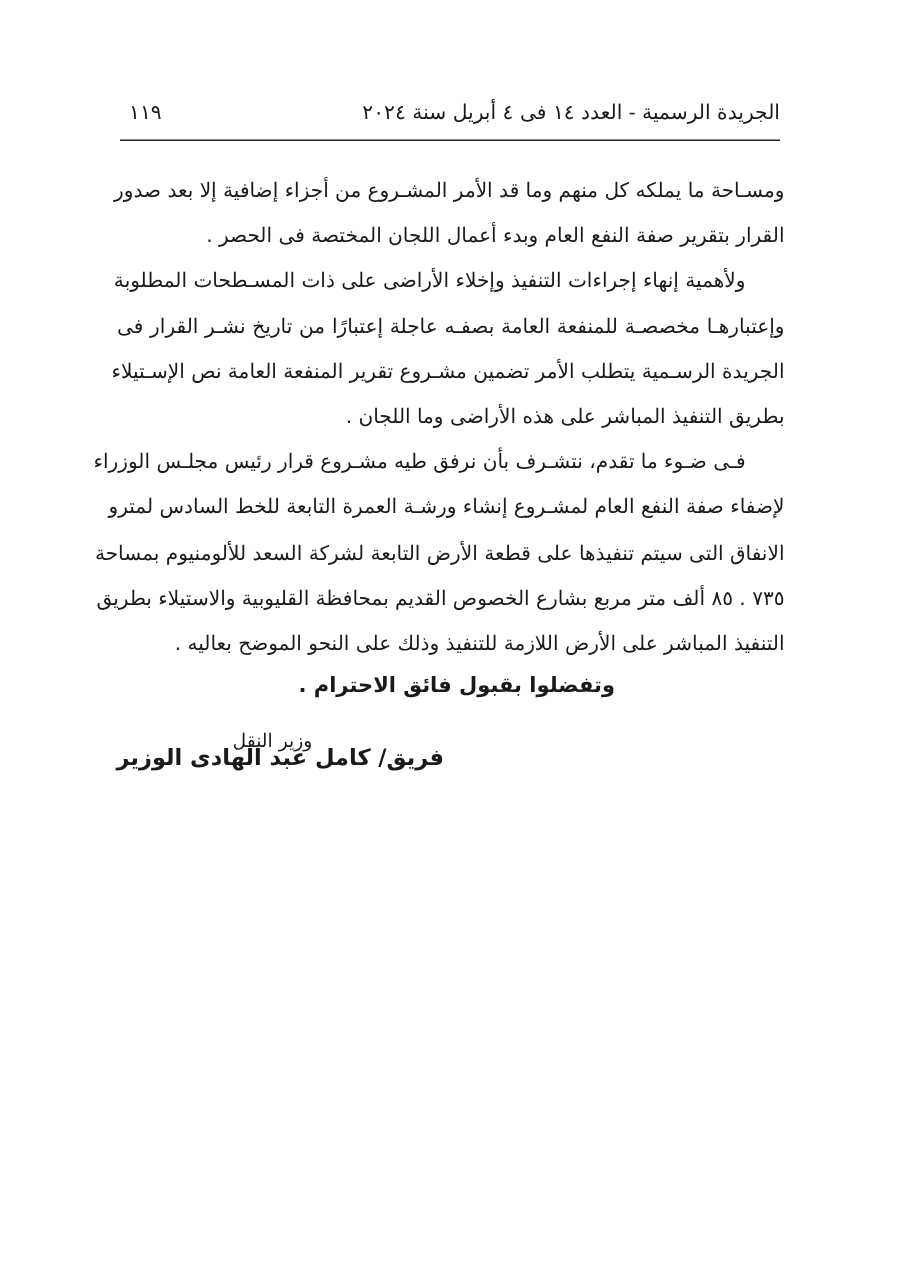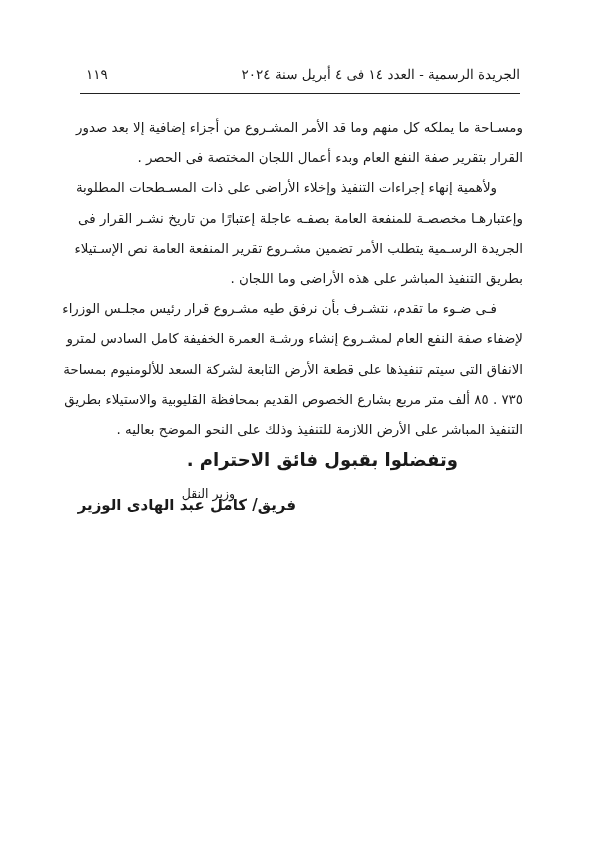--- a/index.html
+++ b/index.html
@@ -79,30 +79,29 @@
       text-align-last: right;
     }
     .closing {
       position: absolute;
       left: 200px;
       top: 449px;
       width: 210px;
       text-align: center;
       direction: rtl;
       font-weight: bold;
-      font-size: 18px;
+      font-size: 14px;
       white-space: nowrap;
-      margin-left: 48px;
     }
     .signature-title {
       position: absolute;
       left: 155px;
       top: 486px;
       width: 80px;
-      text-align: right;
+      text-align: left;
       direction: rtl;
       font-size: 12.5px;
       white-space: nowrap;
     }
     .signature-name {
       position: absolute;
       left: 90px;
       top: 496px;
       width: 206px;
       text-align: center;
@@ -129,21 +128,21 @@
       <span class="line last">القرار بتقرير صفة النفع العام وبدء أعمال اللجان المختصة فى الحصر .</span>
     </div>
     <div class="para">
       <span class="line" style="padding-right:26px;">ولأهمية إنهاء إجراءات التنفيذ وإخلاء الأراضى على ذات المسـطحات المطلوبة</span>
       <span class="line">وإعتبارهـا مخصصـة للمنفعة العامة بصفـه عاجلة إعتبارًا من تاريخ نشـر القرار فى</span>
       <span class="line">الجريدة الرسـمية يتطلب الأمر تضمين مشـروع تقرير المنفعة العامة نص الإسـتيلاء</span>
       <span class="line last">بطريق التنفيذ المباشر على هذه الأراضى وما اللجان .</span>
     </div>
     <div class="para">
       <span class="line" style="padding-right:26px;">فـى ضـوء ما تقدم، نتشـرف بأن نرفق طيه مشـروع قرار رئيس مجلـس الوزراء</span>
-      <span class="line">لإضفاء صفة النفع العام لمشـروع إنشاء ورشـة العمرة الخفيفة كامل السادس لمترو</span>
+      <span class="line">لإضفاء صفة النفع العام لمشـروع إنشاء ورشـة العمرة التابعة للخط السادس لمترو</span>
       <span class="line">الانفاق التى سيتم تنفيذها على قطعة الأرض التابعة لشركة السعد للألومنيوم بمساحة</span>
       <span class="line">٧٣٥ . ٨٥ ألف متر مربع بشارع الخصوص القديم بمحافظة القليوبية والاستيلاء بطريق</span>
       <span class="line last">التنفيذ المباشر على الأرض اللازمة للتنفيذ وذلك على النحو الموضح بعاليه .</span>
     </div>
   </div>
 
   <div class="closing">وتفضلوا بقبول فائق الاحترام .</div>
 
   <div class="signature-title">وزير النقل</div>
   <div class="signature-name">فريق/ كامل عبد الهادى الوزير</div>

